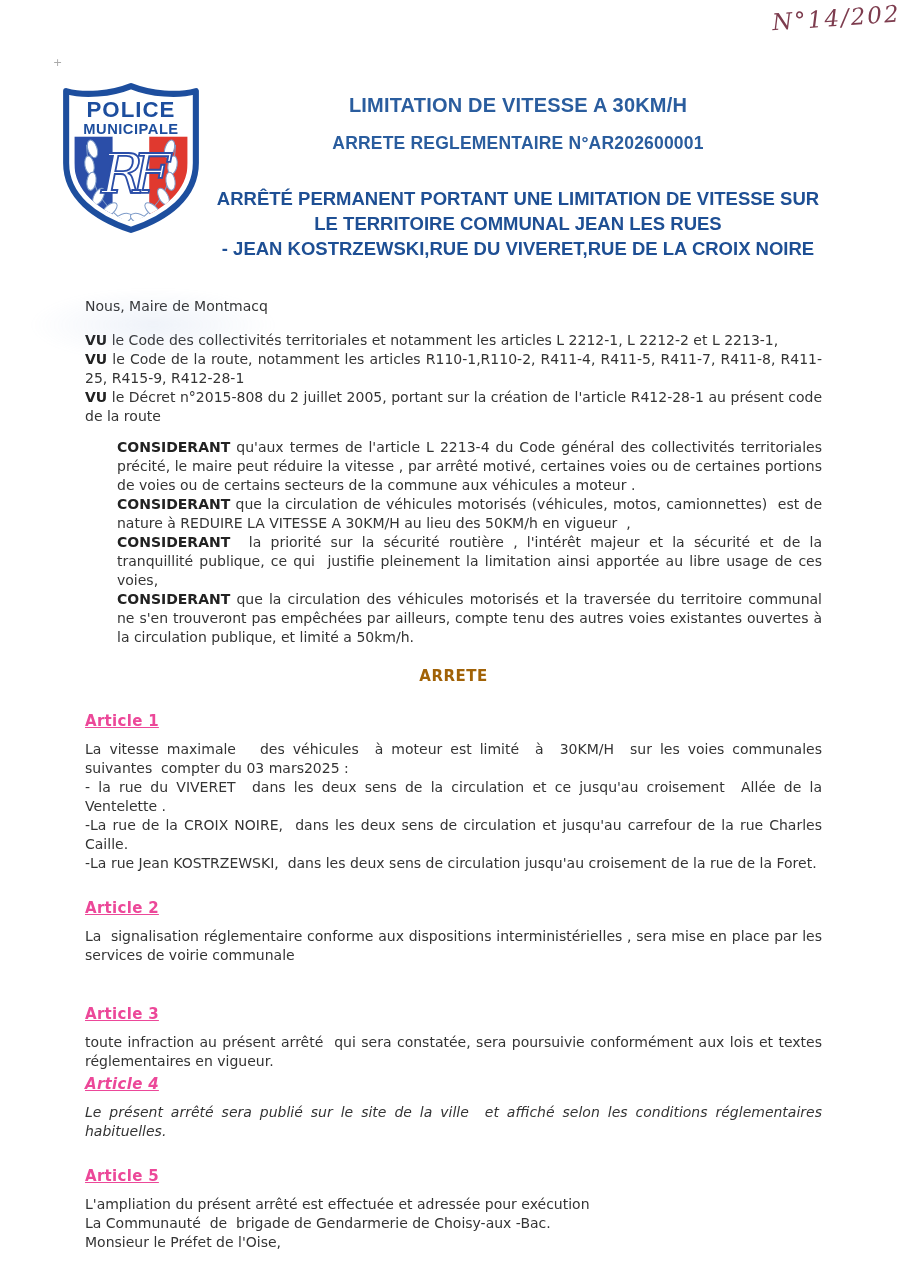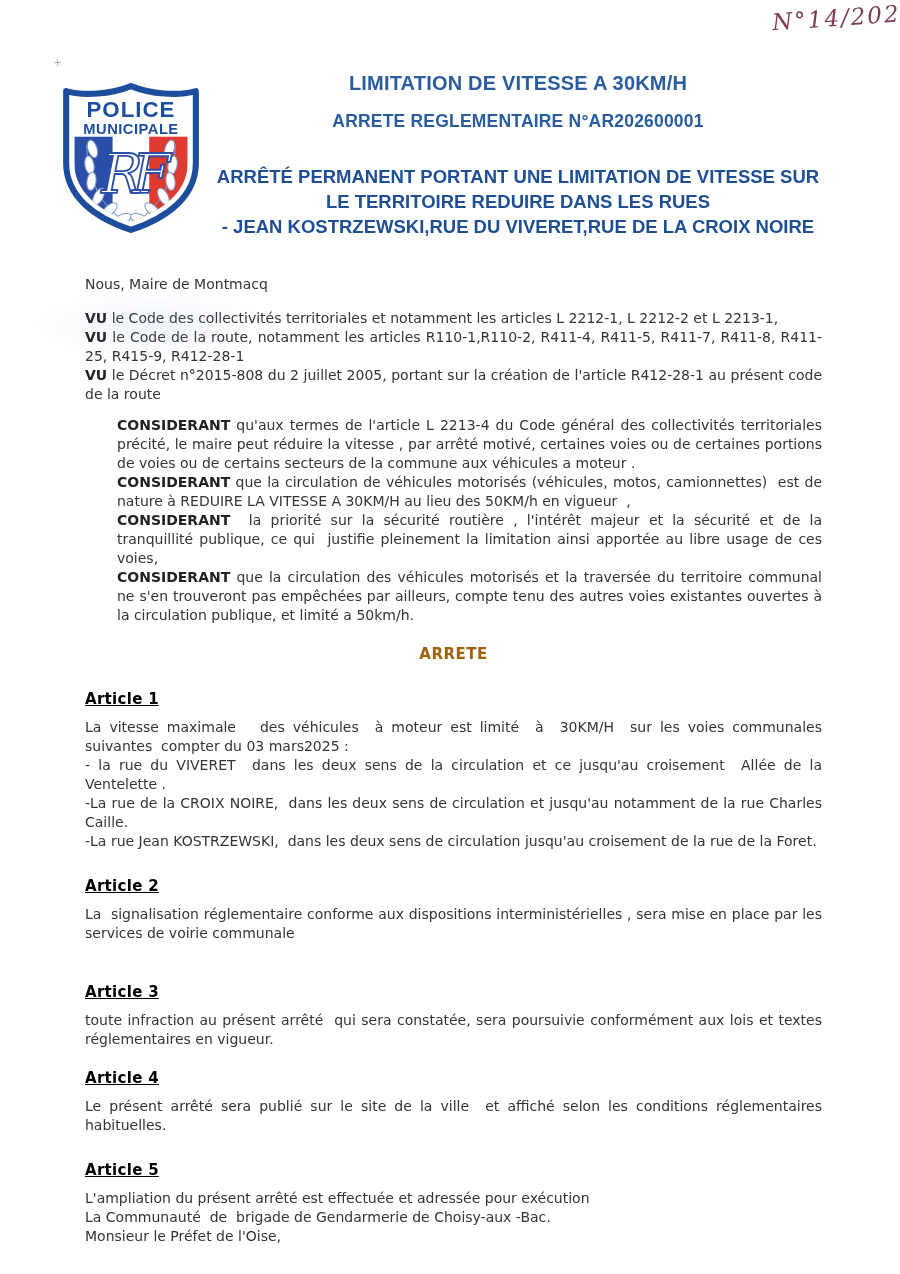--- a/index.html
+++ b/index.html
@@ -19,21 +19,21 @@
     position:absolute; left:53px; top:56px; font-size:11px; color:#a9a9a9;
   }
   .stamp-smudge {
     position:absolute; left:28px; top:288px; width:250px; height:74px;
     background:radial-gradient(ellipse at center, rgba(130,160,210,0.13), rgba(130,160,210,0) 70%);
     filter:blur(2px); pointer-events:none;
   }
   
   .badge { position:absolute; left:60px; top:82px; width:142px; height:152px; }
   
-  .doc-header { padding-top:72px; margin-left:150px; width:736px; text-align:center; }
+  .doc-header { padding-top:94px; margin-left:150px; width:736px; text-align:center; }
   .title {
     font-family:"Liberation Sans", sans-serif; font-weight:bold;
     font-size:20px; color:#2a5d9e; margin:0 0 16px 0; letter-spacing:0.2px;
   }
   .subtitle {
     font-family:"Liberation Sans", sans-serif; font-weight:bold;
     font-size:17.5px; color:#2a5d9e; margin:0 0 21px 0; letter-spacing:0.2px;
   }
   .decree-title {
     font-family:Liberation Sans, sans-serif; font-weight:bold;
@@ -44,24 +44,24 @@
   .salutation { margin:0 0 15px 0; }
   .clause { margin:0; text-align:justify; white-space:pre-wrap; }
   .clause .lbl { font-weight:bold; color:#222; }
   .considerant-block { margin-top:12px;margin-left:32px; }
   .arrete-heading {
     text-align:center; font-size:15px; font-weight:bold; color:#a16207;
     margin:20px 0 14px 0; letter-spacing:0.5px;
   }
   .article { margin-top:26px; }
   .art-3 { margin-top:40px; }
-  .art-4 { margin-top:20px; }
+  .art-4 { margin-top:4px;font-style:italic; }
   .art-5 { }
   .article-heading {
-    display:inline-block; font-size:15px; font-weight:bold; color:#000000;
+    display:inline-block; font-size:15px; font-weight:bold; color:#ec4899;
     text-decoration:underline; margin:0 0 9px 0; letter-spacing:0.3px;
   }
   .article-text div { text-align:justify; white-space:pre-wrap; }
   .article-text.no-justify div { text-align:left; }
 </style>
 </head>
 <body>
 
 <div class="page">
 
@@ -103,21 +103,21 @@
     </g>
     <text x="70" y="35" text-anchor="middle" font-family="Liberation Sans, sans-serif" font-size="22" font-weight="bold" fill="#1d4e9e" letter-spacing="1">POLICE</text>
     <text x="70" y="51" text-anchor="middle" font-family="Liberation Sans, sans-serif" font-size="14.5" font-weight="bold" fill="#1d4e9e" letter-spacing="0.5">MUNICIPALE</text>
   </svg>
 
   <header class="doc-header">
     <h1 class="title">LIMITATION DE VITESSE A 30KM/H</h1>
     <h2 class="subtitle">ARRETE REGLEMENTAIRE N°AR202600001</h2>
     <div class="decree-title">
       <div>ARRÊTÉ PERMANENT PORTANT UNE LIMITATION  DE VITESSE  SUR</div>
-      <div>LE TERRITOIRE REDUIRE DANS LES RUES</div>
+      <div>LE TERRITOIRE COMMUNAL JEAN LES RUES</div>
       <div>- JEAN KOSTRZEWSKI,RUE DU VIVERET,RUE DE LA CROIX NOIRE</div>
     </div>
   </header>
 
   <main class="doc-body">
 
     <p class="salutation">Nous, Maire de Montmacq</p>
 
     <div class="vu-block">
       <p class="clause"><span class="lbl">VU</span> <span>le Code des collectivités territoriales et notamment les articles L 2212-1, L 2212-2 et L 2213-1,</span></p>
@@ -132,21 +132,21 @@
       <p class="clause"><span class="lbl">CONSIDERANT</span> <span>que la circulation des véhicules motorisés et la traversée du territoire communal ne s'en trouveront pas empêchées par ailleurs, compte tenu des autres voies existantes ouvertes à la circulation publique, et limité a 50km/h.</span></p>
     </div>
 
     <h3 class="arrete-heading">ARRETE</h3>
 
     <section class="article art-1">
       <h4 class="article-heading">Article 1</h4>
       <div class="article-text">
         <div>La vitesse maximale   des véhicules  à moteur est limité  à  30KM/H  sur les voies communales suivantes  compter du 03 mars2025 :</div>
         <div>- la rue du VIVERET  dans les deux sens de la circulation et ce jusqu'au croisement  Allée de la Ventelette .</div>
-        <div>-La rue de la CROIX NOIRE,  dans les deux sens de circulation et jusqu'au notamment de la rue Charles Caille.</div>
+        <div>-La rue de la CROIX NOIRE,  dans les deux sens de circulation et jusqu'au carrefour de la rue Charles Caille.</div>
         <div>-La rue Jean KOSTRZEWSKI,  dans les deux sens de circulation jusqu'au croisement de la rue de la Foret.</div>
       </div>
     </section>
 
     <section class="article art-2">
       <h4 class="article-heading">Article 2</h4>
       <div class="article-text">
         <div>La  signalisation réglementaire conforme aux dispositions interministérielles , sera mise en place par les services de voirie communale</div>
       </div>
     </section>

